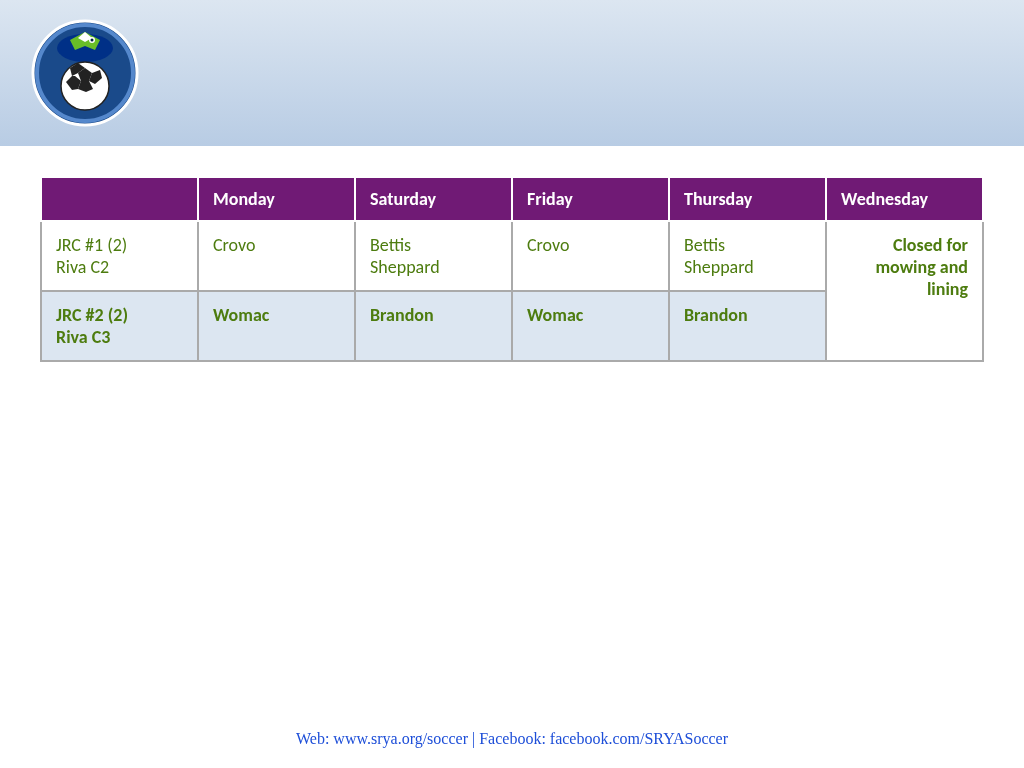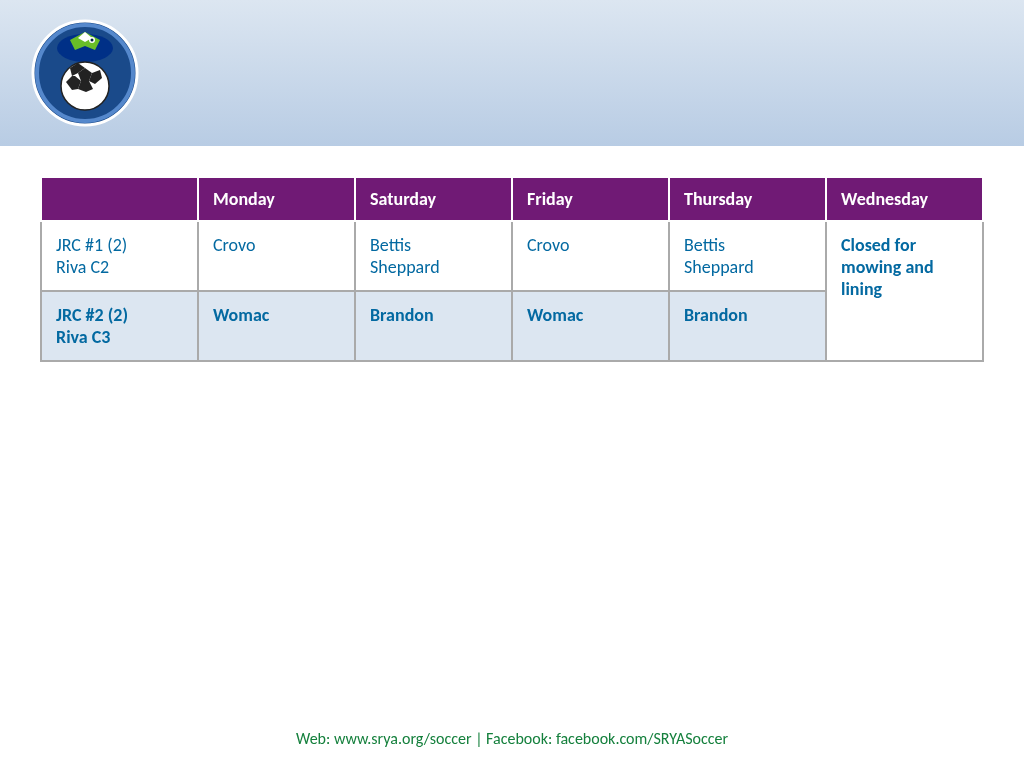--- a/index.html
+++ b/index.html
@@ -59,21 +59,21 @@
       font-weight: 700;
       padding: 10px 14px;
       text-align: left;
       border: 2px solid #ffffff;
     }
 
     .schedule-table td {
       padding: 12px 14px;
       border: 2px solid #aaaaaa;
       vertical-align: top;
-      color: #0369a1;
+      color: #4d7c0f;
     }
 
     .row-label {
       background: #ffffff;
       font-weight: 400;
     }
 
     .row-1 td {
       background: #ffffff;
     }
@@ -84,30 +84,32 @@
     }
 
     .closed-text {
       color: #ff0000;
       font-weight: 700;
     }
 
     .friday-cell-merged {
       background: #dce6f1;
       vertical-align: middle;
+      text-align: right;
     }
 
     
     .footer {
       position: absolute;
       bottom: 20px;
       width: 100%;
       text-align: center;
       font-size: 16px;
-      color: #15803d;
+      color: #1d4ed8;
+      font-family: Liberation Serif, serif;
     }
   </style>
 </head>
 <body>
 
 <div class="header">
   <div class="logo-container">
     <svg class="logo-svg" viewBox="0 0 110 110" xmlns="http://www.w3.org/2000/svg">
 
       <circle cx="55" cy="55" r="52" fill="#1a4a8a" stroke="#ffffff" stroke-width="3"></circle>

